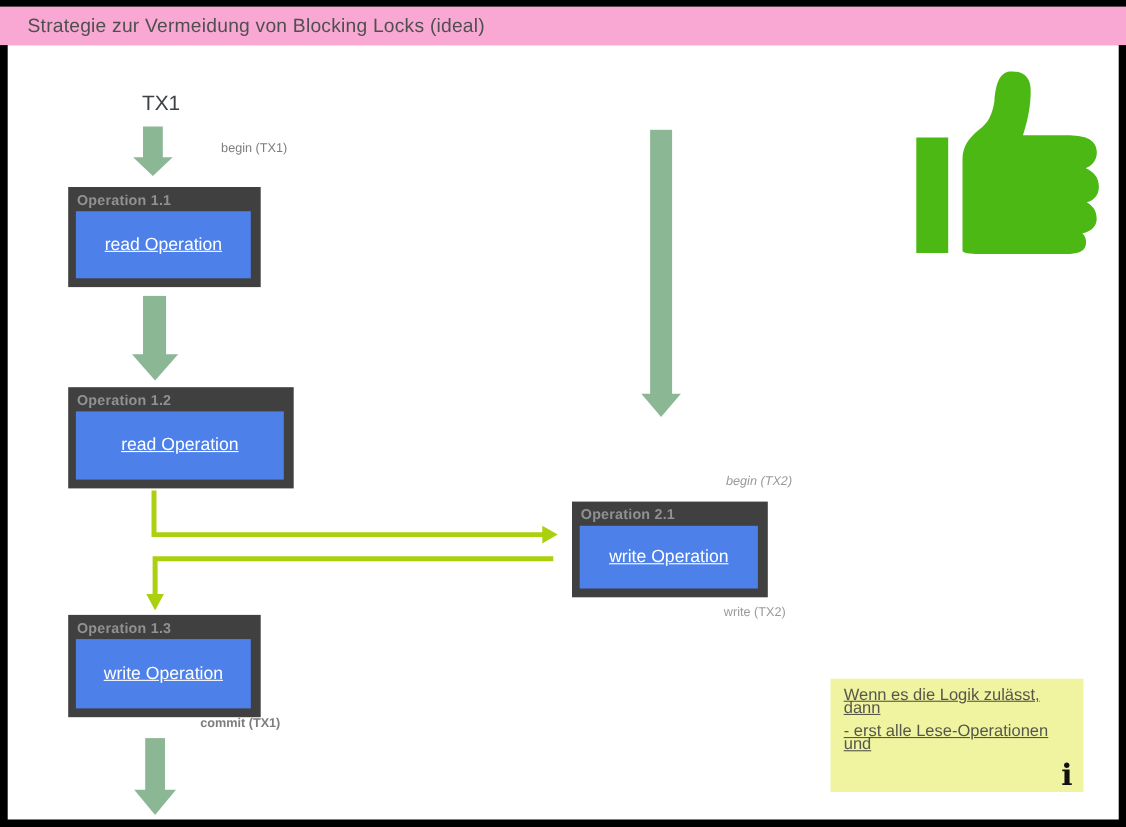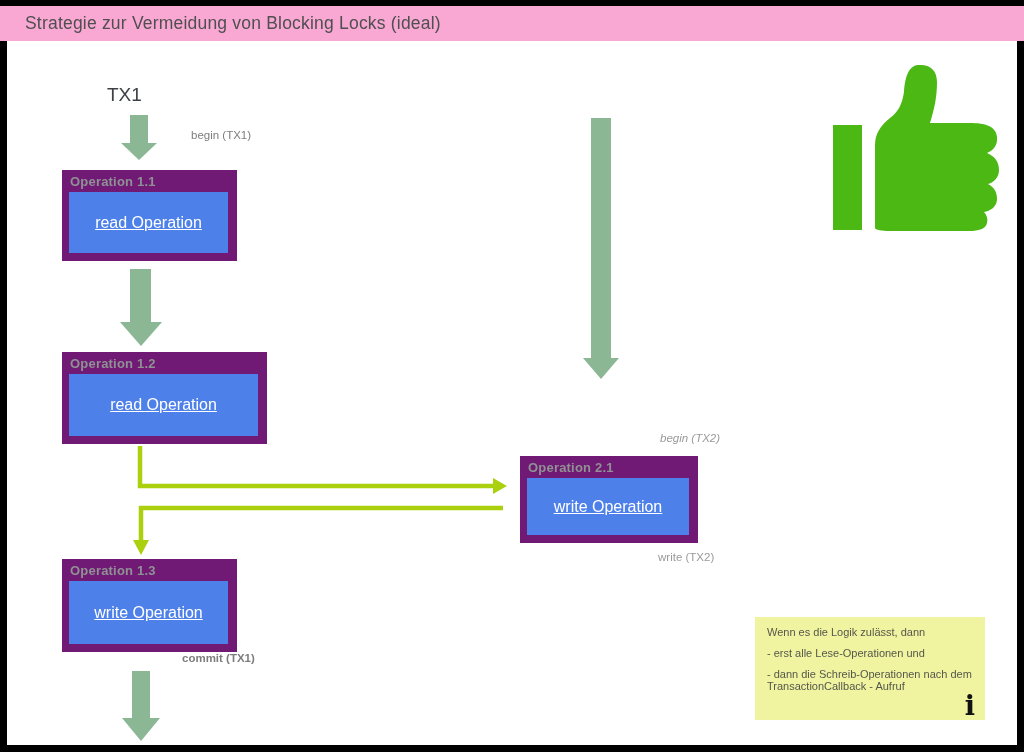--- a/index.html
+++ b/index.html
@@ -16,31 +16,31 @@
     position:absolute;left:25px;top:0;line-height:35px;
     font-size:17.5px;color:#4f4f4f;letter-spacing:0.2px;white-space:nowrap;
   }
   .canvas{
     position:absolute;left:7px;top:41px;width:1010px;height:704px;
     background:#ffffff;
   }
   .tx-heading{
     position:absolute;font-size:19px;color:#3d4045;white-space:nowrap;
   }
-  #tx1-heading{left:107px;top:84px;}
+  #tx1-heading{left:129px;top:84px;}
   #tx2-heading{left:496px;top:84px;}
   .flow-label{
     position:absolute;font-size:11.5px;color:#7d7d7d;white-space:nowrap;
   }
-  #label-begin-tx1{left:180px;top:129px;padding-left:11px;}
+  #label-begin-tx1{left:190px;top:129px;padding-left:11px;}
   #label-commit-tx1{left:182px;top:652px;font-weight:bold;}
   #label-begin-tx2{left:660px;top:432px;color:#9a9a9a;font-style:italic;}
   #label-commit-tx2{left:658px;top:551px;color:#9a9a9a;}
   .op-box{
-    position:absolute;background:#701a75;
+    position:absolute;background:#404040;
   }
   .op-box .op-title{
     position:absolute;left:8px;top:4px;font-size:13px;font-weight:bold;
     color:#8f9193;white-space:nowrap;letter-spacing:0.2px;
   }
   .op-box .op-body{
     position:absolute;left:7px;right:9px;top:22px;bottom:8px;
     background:#4e80ea;color:#ffffff;font-size:16px;
     display:flex;align-items:center;justify-content:center;white-space:nowrap;text-decoration:underline;
   }
@@ -49,21 +49,21 @@
   #op-1-3{left:62px;top:559px;width:175px;height:93px;text-align:right;}
   #op-2-1{left:520px;top:456px;width:178px;height:87px;}
   .arrow-layer{
     position:absolute;left:0;top:0;width:1024px;height:752px;pointer-events:none;
   }
   .note{
     position:absolute;left:755px;top:617px;width:230px;height:103px;
     background:#f0f4a0;padding:9px 12px 4px 12px;
   }
   .note p{
-    margin:0 0 9px 0;font-size:11px;line-height:12px;color:#55574b;
+    margin:0 0 9px 0;font-size:15px;line-height:12px;color:#55574b;text-decoration:underline;
   }
   .note .info-glyph{
     position:absolute;right:10px;bottom:1px;
     font-family:"DejaVu Serif","Liberation Serif",serif;
     font-weight:bold;font-size:27px;color:#111;line-height:1;
   }
   .thumb-wrap{position:absolute;left:820px;top:50px;width:200px;height:195px;}
 </style>
 </head>
 <body>
@@ -154,17 +154,16 @@
         C 167 165 168 169 167 173
         C 166 179 158 181 150 181
         L 70 181
         C 62 181 55 180 55 178 Z"></path>
     </svg>
   </div>
 
   <div class="note">
     <p>Wenn es die Logik zulässt, dann</p>
     <p>- erst alle Lese-Operationen und</p>
-    <p>- dann die Schreib-Operationen nach dem TransactionCallback - Aufruf</p>
     <span class="info-glyph">i</span>
   </div>
 
 </div>
 
 </body></html>

